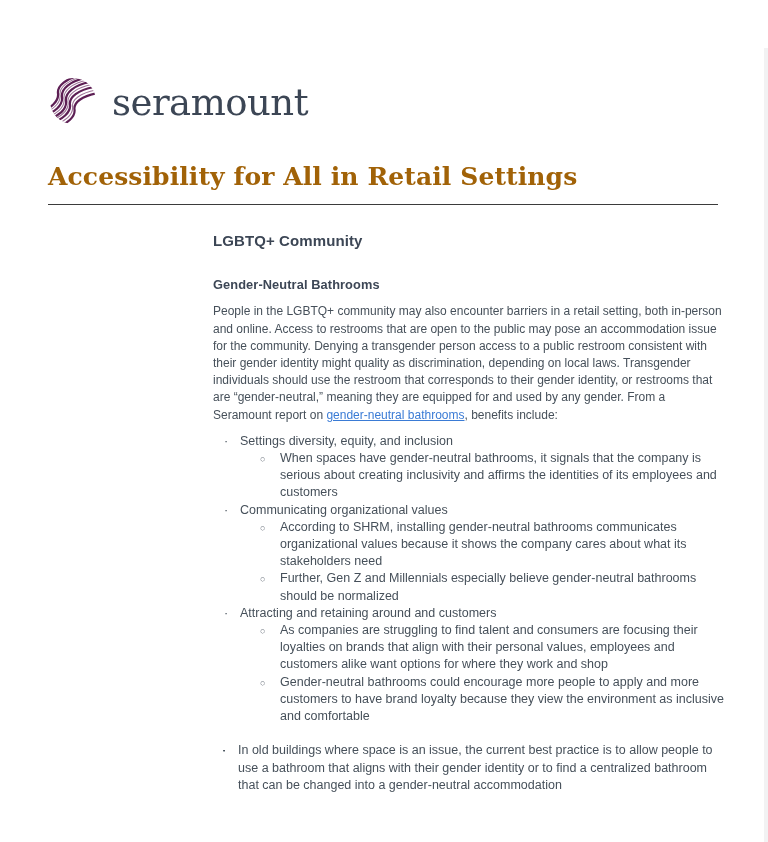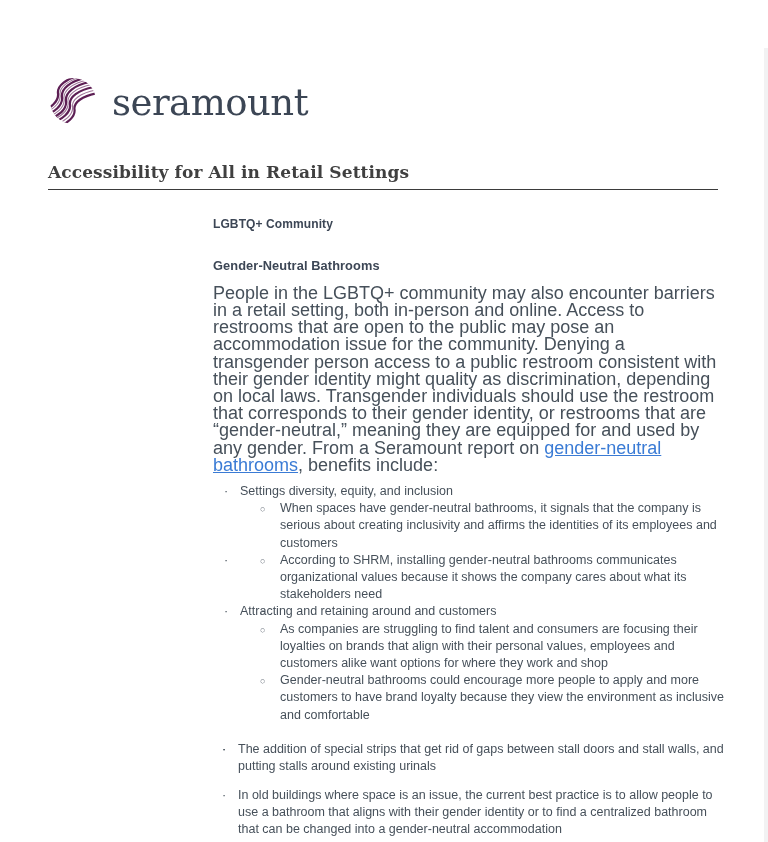--- a/index.html
+++ b/index.html
@@ -61,58 +61,58 @@
     top: 1px;
   }
 
   
   .doc-title-wrap {
     margin: 41px 50px 0 48px;
   }
   .doc-title {
     font-family: "DejaVu Serif", "Liberation Serif", serif;
     font-weight: bold;
-    font-size: 17px;
-    color: #404040;
+    font-size: 25px;
+    color: #a16207;
     letter-spacing: 0.1px;
-    margin: 0 0 7px 0;
+    margin: 0 0 13px 0;
     line-height: 1.12;
   }
   .title-rule {
     border: 0;
     border-top: 1.6px solid #3b3b3b;
     margin: 0;
     width: 670px;
   }
 
   
   .content {
     margin: 0;
     padding: 27px 44px 0 213px;
   }
 
   h2.section-heading {
-    font-size: 12px;
+    font-size: 15px;
     font-weight: bold;
     color: #3c4655;
     margin: 0 0 27px 0;
     line-height: 1.2;
     letter-spacing: 0.1px;
   }
   h3.sub-heading {
     font-size: 12.8px;
     font-weight: bold;
     color: #3c4655;
     margin: 0 0 11px 0;
     line-height: 1.2;
     letter-spacing: 0.1px;
   }
 
   p.body-para {
-    font-size: 18px;
+    font-size: 12px;
     line-height: 17.2px;
     margin: 0 0 11px 0;
     color: #46505a;
     text-align: left;
   }
   p.body-para.tight {
     margin-bottom: 9px;
   }
 
   a.inline-link {
@@ -241,27 +241,29 @@
         <ul class="lvl2">
           <li class="lvl2-item">
             <span class="bullet-circle">○</span>
             <span>When spaces have gender-neutral bathrooms, it signals that the company is serious about creating inclusivity and affirms the identities of its employees and customers</span>
           </li>
         </ul>
       </li>
 
       <li class="lvl1-item">
         <span class="bullet-dot">·</span>
+        <span>Communicating organizational values</span>
         <ul class="lvl2">
           <li class="lvl2-item">
             <span class="bullet-circle">○</span>
             <span>According to SHRM, installing gender-neutral bathrooms communicates organizational values because it shows the company cares about what its stakeholders need</span>
           </li>
           <li class="lvl2-item">
             <span class="bullet-circle">○</span>
+            <span>Further, Gen Z and Millennials especially believe gender-neutral bathrooms should be normalized</span>
           </li>
         </ul>
       </li>
 
       <li class="lvl1-item">
         <span class="bullet-dot">·</span>
         <span>Attracting and retaining around and customers</span>
         <ul class="lvl2">
           <li class="lvl2-item">
             <span class="bullet-circle">○</span>
@@ -278,21 +280,20 @@
 
     <div class="spacer-6"></div>
 
 
     <ul class="practice-list">
       <li>
         <span class="bullet-dot">·</span>
       </li>
       <li>
         <span class="bullet-dot">·</span>
-        <span>The addition of special strips that get rid of gaps between stall doors and stall walls, and putting stalls around existing urinals</span>
       </li>
       <li>
         <span class="bullet-dot">·</span>
         <span>In old buildings where space is an issue, the current best practice is to allow people to use a bathroom that aligns with their gender identity or to find a centralized bathroom that can be changed into a gender-neutral accommodation</span>
       </li>
     </ul>
 
   </main>
 
 </div>

